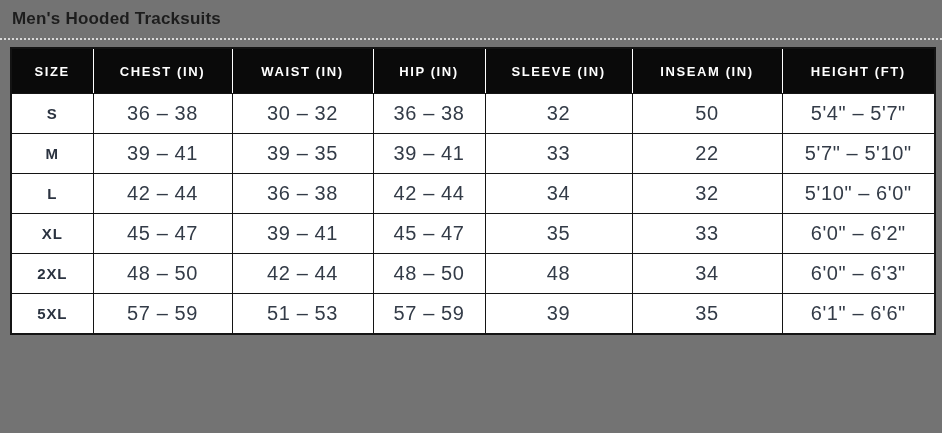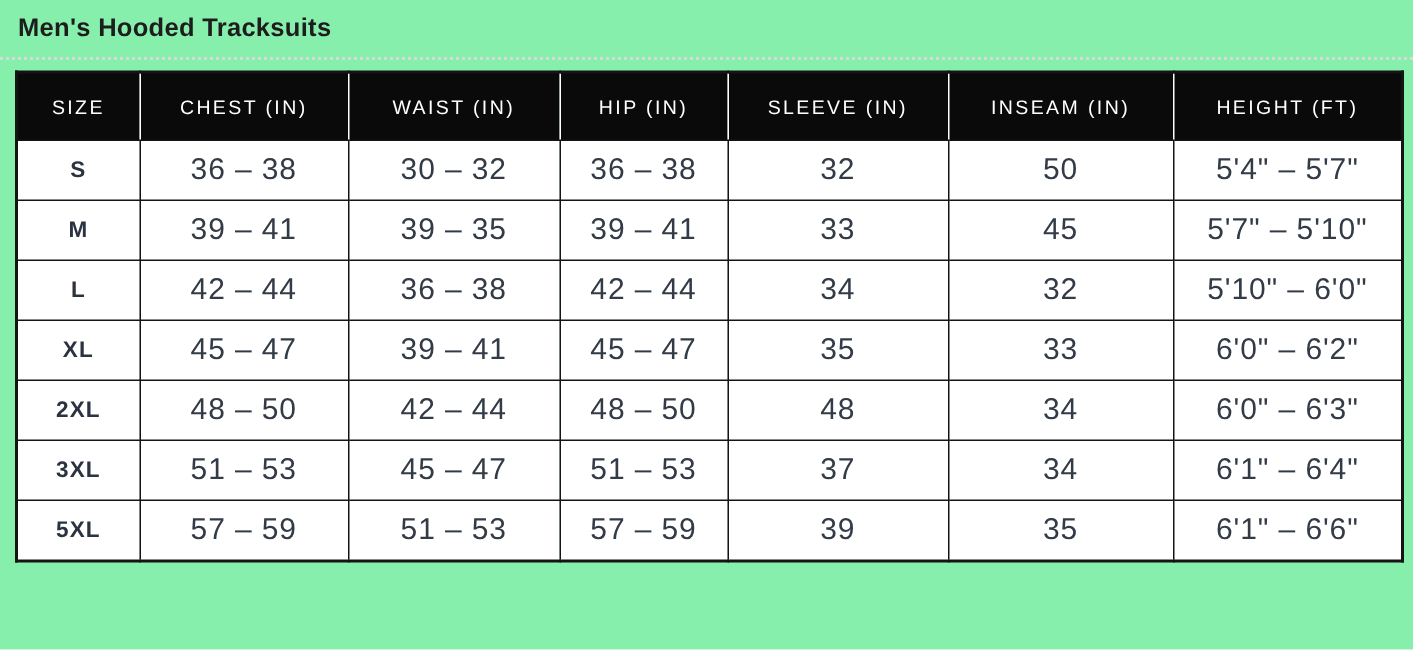--- a/index.html
+++ b/index.html
@@ -4,21 +4,21 @@
 <style>
   html, body {
     margin: 0;
     padding: 0;
     background: #ffffff;
     font-family: "Liberation Sans", sans-serif;
   }
   .page {
     width: 942px;
     height: 433px;
-    background: #86efac;
+    background: #737373;
     position: relative;
     overflow: hidden;
   }
   .title-bar {
     height: 40px;
     box-sizing: border-box;
     padding: 9px 0 0 12px;
     border-bottom: 2px dotted #d9d9d9;
   }
   .page-title {
@@ -31,21 +31,21 @@
     border-collapse: collapse;
     table-layout: fixed;
     width: 924px;
     margin: 7px 8px 0 10px;
     border: 2px solid #141414;
   }
   table.size-chart th {
     background: #0a0a0a;
     color: #ffffff;
     font-size: 13px;
-    font-weight: normal;
+    font-weight: bold;
     letter-spacing: 1.6px;
     text-transform: uppercase;
     height: 44px;
     text-align: center;
     vertical-align: middle;
     border-left: 1px solid #ffffff;
     border-right: 1px solid #ffffff;
     border-bottom: 1px solid #141414;
     padding: 0 2px;
   }
@@ -113,21 +113,21 @@
         <td>32</td>
         <td>50</td>
         <td>5'4" – 5'7"</td>
       </tr>
       <tr>
         <td class="size-cell">M</td>
         <td>39 – 41</td>
         <td>39 – 35</td>
         <td>39 – 41</td>
         <td>33</td>
-        <td>45</td>
+        <td>22</td>
         <td>5'7" – 5'10"</td>
       </tr>
       <tr>
         <td class="size-cell">L</td>
         <td>42 – 44</td>
         <td>36 – 38</td>
         <td>42 – 44</td>
         <td>34</td>
         <td>32</td>
         <td>5'10" – 6'0"</td>
@@ -144,29 +144,20 @@
       <tr>
         <td class="size-cell">2XL</td>
         <td>48 – 50</td>
         <td>42 – 44</td>
         <td>48 – 50</td>
         <td>48</td>
         <td>34</td>
         <td>6'0" – 6'3"</td>
       </tr>
       <tr>
-        <td class="size-cell">3XL</td>
-        <td>51 – 53</td>
-        <td>45 – 47</td>
-        <td>51 – 53</td>
-        <td>37</td>
-        <td>34</td>
-        <td>6'1" – 6'4"</td>
-      </tr>
-      <tr>
         <td class="size-cell">5XL</td>
         <td>57 – 59</td>
         <td>51 – 53</td>
         <td>57 – 59</td>
         <td>39</td>
         <td>35</td>
         <td>6'1" – 6'6"</td>
       </tr>
     </tbody>
   </table>

